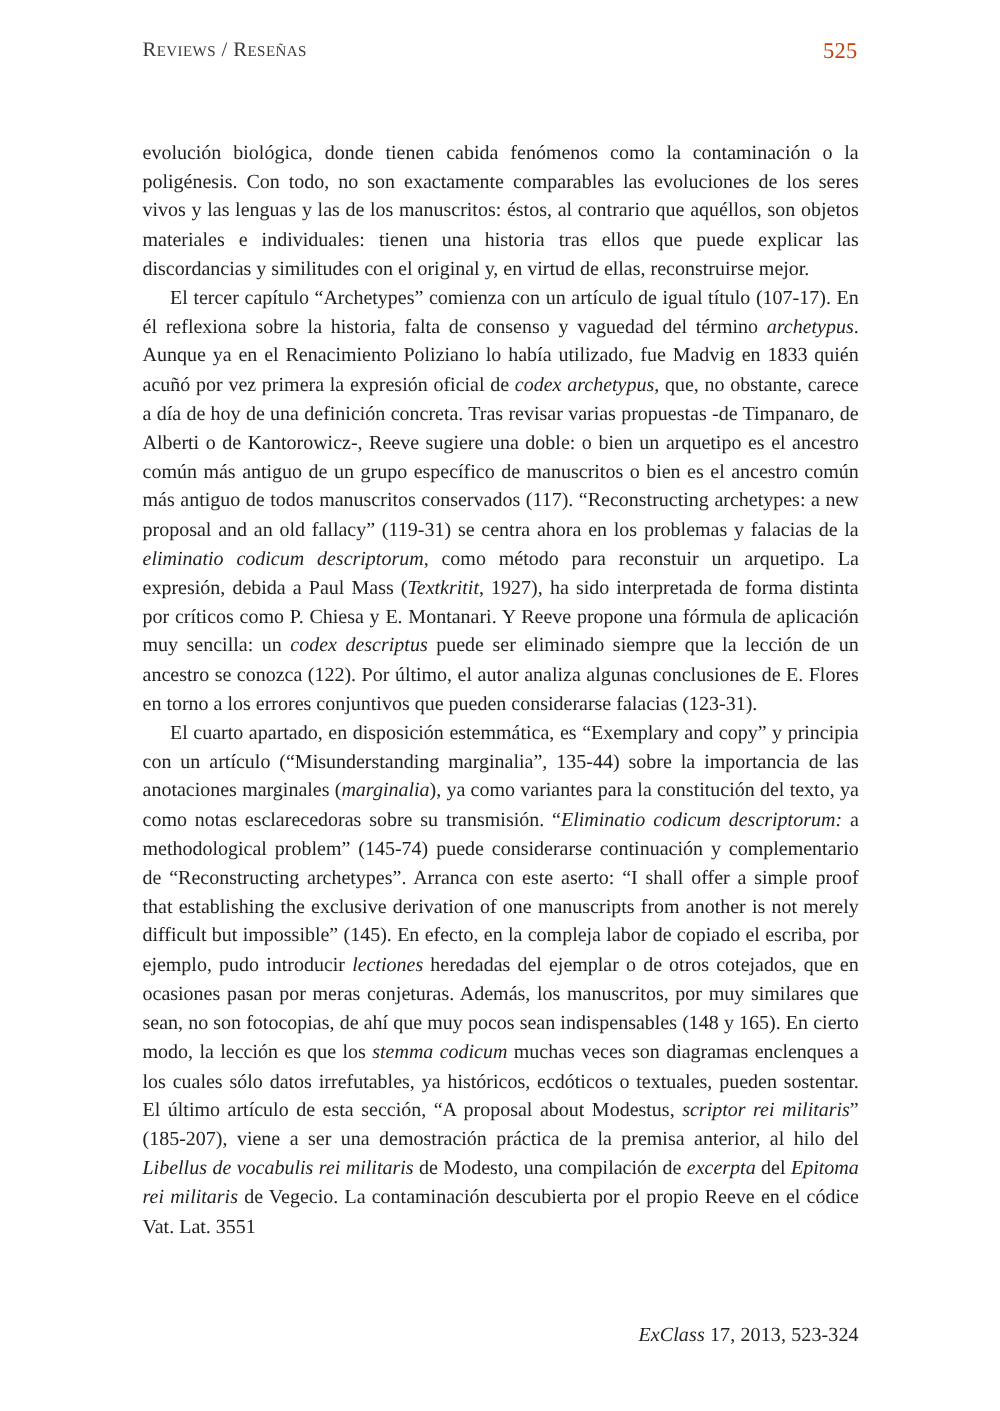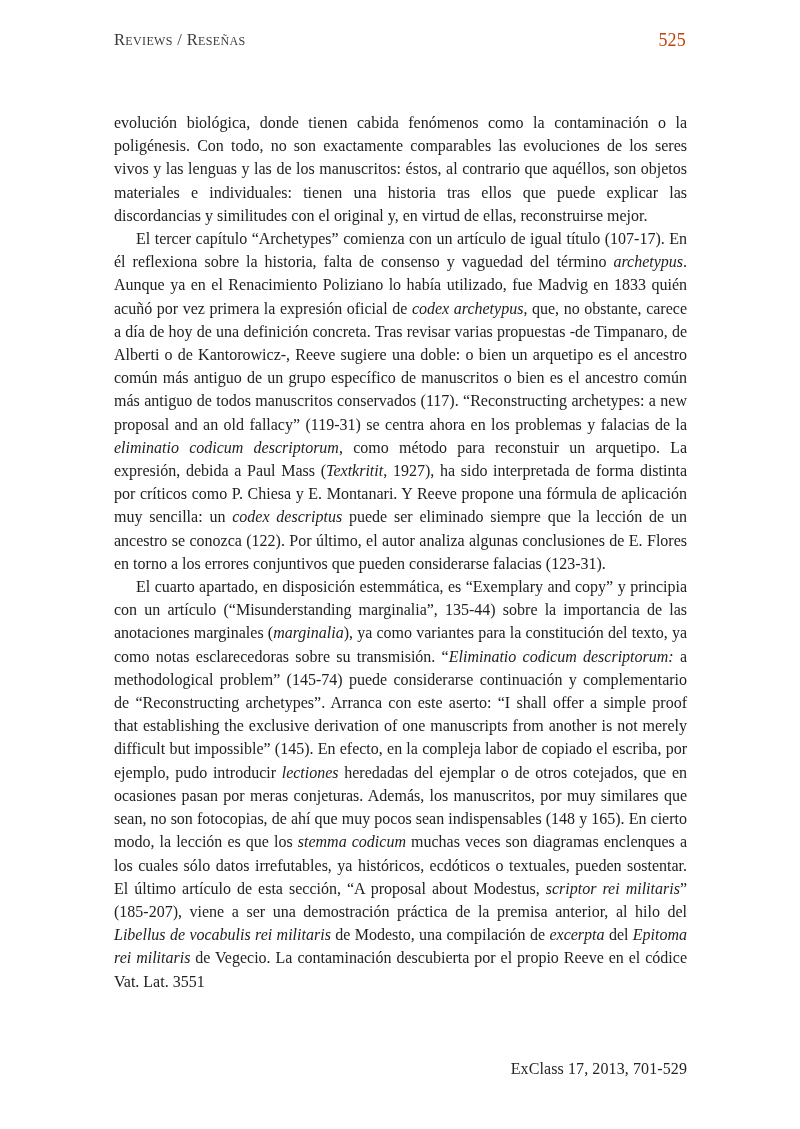--- a/index.html
+++ b/index.html
@@ -82,35 +82,36 @@
     top: 1060px;
     left: 114px;
     width: 573px;
     text-align: right;
     font-size: 16px;
     color: #262326;
     letter-spacing: 0.1px;
   }
 
   .colophon .journal {
+    font-style: italic;
   }
 </style>
 </head>
 <body>
 
 <div class="page">
 
   <div class="running-head">
     <span class="running-head-title">Reviews / Reseñas</span>
     <span class="running-head-folio">525</span>
   </div>
 
   <div class="textblock" id="textblock">
       <p class="para"><span>evolución biológica, donde tienen cabida fenómenos como la contaminación o la poligénesis. Con todo, no son exactamente comparables las evoluciones de los seres vivos y las lenguas y las de los manuscritos: éstos, al contrario que aquéllos, son objetos materiales e individuales: tienen una historia tras ellos que puede explicar las discordancias y similitudes con el original y, en virtud de ellas, reconstruirse mejor.</span></p>
       <p class="para"><span>El tercer capítulo “Archetypes” comienza con un artículo de igual título (107-17). En él reflexiona sobre la historia, falta de consenso y vaguedad del término </span><i>archetypus</i><span>. Aunque ya en el Renacimiento Poliziano lo había utilizado, fue Madvig en 1833 quién acuñó por vez primera la expresión oficial de </span><i>codex archetypus</i><span>, que, no obstante, carece a día de hoy de una definición concreta. Tras revisar varias propuestas -de Timpanaro, de Alberti o de Kantorowicz-, Reeve sugiere una doble: o bien un arquetipo es el ancestro común más antiguo de un grupo específico de manuscritos o bien es el ancestro común más antiguo de todos manuscritos conservados (117). “Reconstructing archetypes: a new proposal and an old fallacy” (119-31) se centra ahora en los problemas y falacias de la </span><i>eliminatio codicum descriptorum</i><span>, como método para reconstuir un arquetipo. La expresión, debida a Paul Mass (</span><i>Textkritit</i><span>, 1927), ha sido interpretada de forma distinta por críticos como P. Chiesa y E. Montanari. Y Reeve propone una fórmula de aplicación muy sencilla: un </span><i>codex descriptus</i><span> puede ser eliminado siempre que la lección de un ancestro se conozca (122). Por último, el autor analiza algunas conclusiones de E. Flores en torno a los errores conjuntivos que pueden considerarse falacias (123-31).</span></p>
       <p class="para"><span>El cuarto apartado, en disposición estemmática, es “Exemplary and copy” y principia con un artículo (“Misunderstanding marginalia”, 135-44) sobre la importancia de las anotaciones marginales (</span><i>marginalia</i><span>), ya como variantes para la constitución del texto, ya como notas esclarecedoras sobre su transmisión. “</span><i>Eliminatio codicum descriptorum:</i><span> a methodological problem” (145-74) puede considerarse continuación y complementario de “Reconstructing archetypes”. Arranca con este aserto: “I shall offer a simple proof that establishing the exclusive derivation of one manuscripts from another is not merely difficult but impossible” (145). En efecto, en la compleja labor de copiado el escriba, por ejemplo, pudo introducir </span><i>lectiones</i><span> heredadas del ejemplar o de otros cotejados, que en ocasiones pasan por meras conjeturas. Además, los manuscritos, por muy similares que sean, no son fotocopias, de ahí que muy pocos sean indispensables (148 y 165). En cierto modo, la lección es que los </span><i>stemma codicum</i><span> muchas veces son diagramas enclenques a los cuales sólo datos irrefutables, ya históricos, ecdóticos o textuales, pueden sostentar. El último artículo de esta sección, “A proposal about Modestus, </span><i>scriptor rei militaris</i><span>” (185-207), viene a ser una demostración práctica de la premisa anterior, al hilo del </span><i>Libellus de vocabulis rei militaris</i><span> de Modesto, una compilación de </span><i>excerpta</i><span> del </span><i>Epitoma rei militaris</i><span> de Vegecio. La contaminación descubierta por el propio Reeve en el códice Vat. Lat. 3551</span></p>
     </div>
 
   <div class="colophon">
-    <span class="journal">ExClass</span><span> 17, 2013, 701-529</span>
+    <span class="journal">ExClass</span><span> 17, 2013, 523-324</span>
   </div>
 
 </div>
 
 </body></html>

